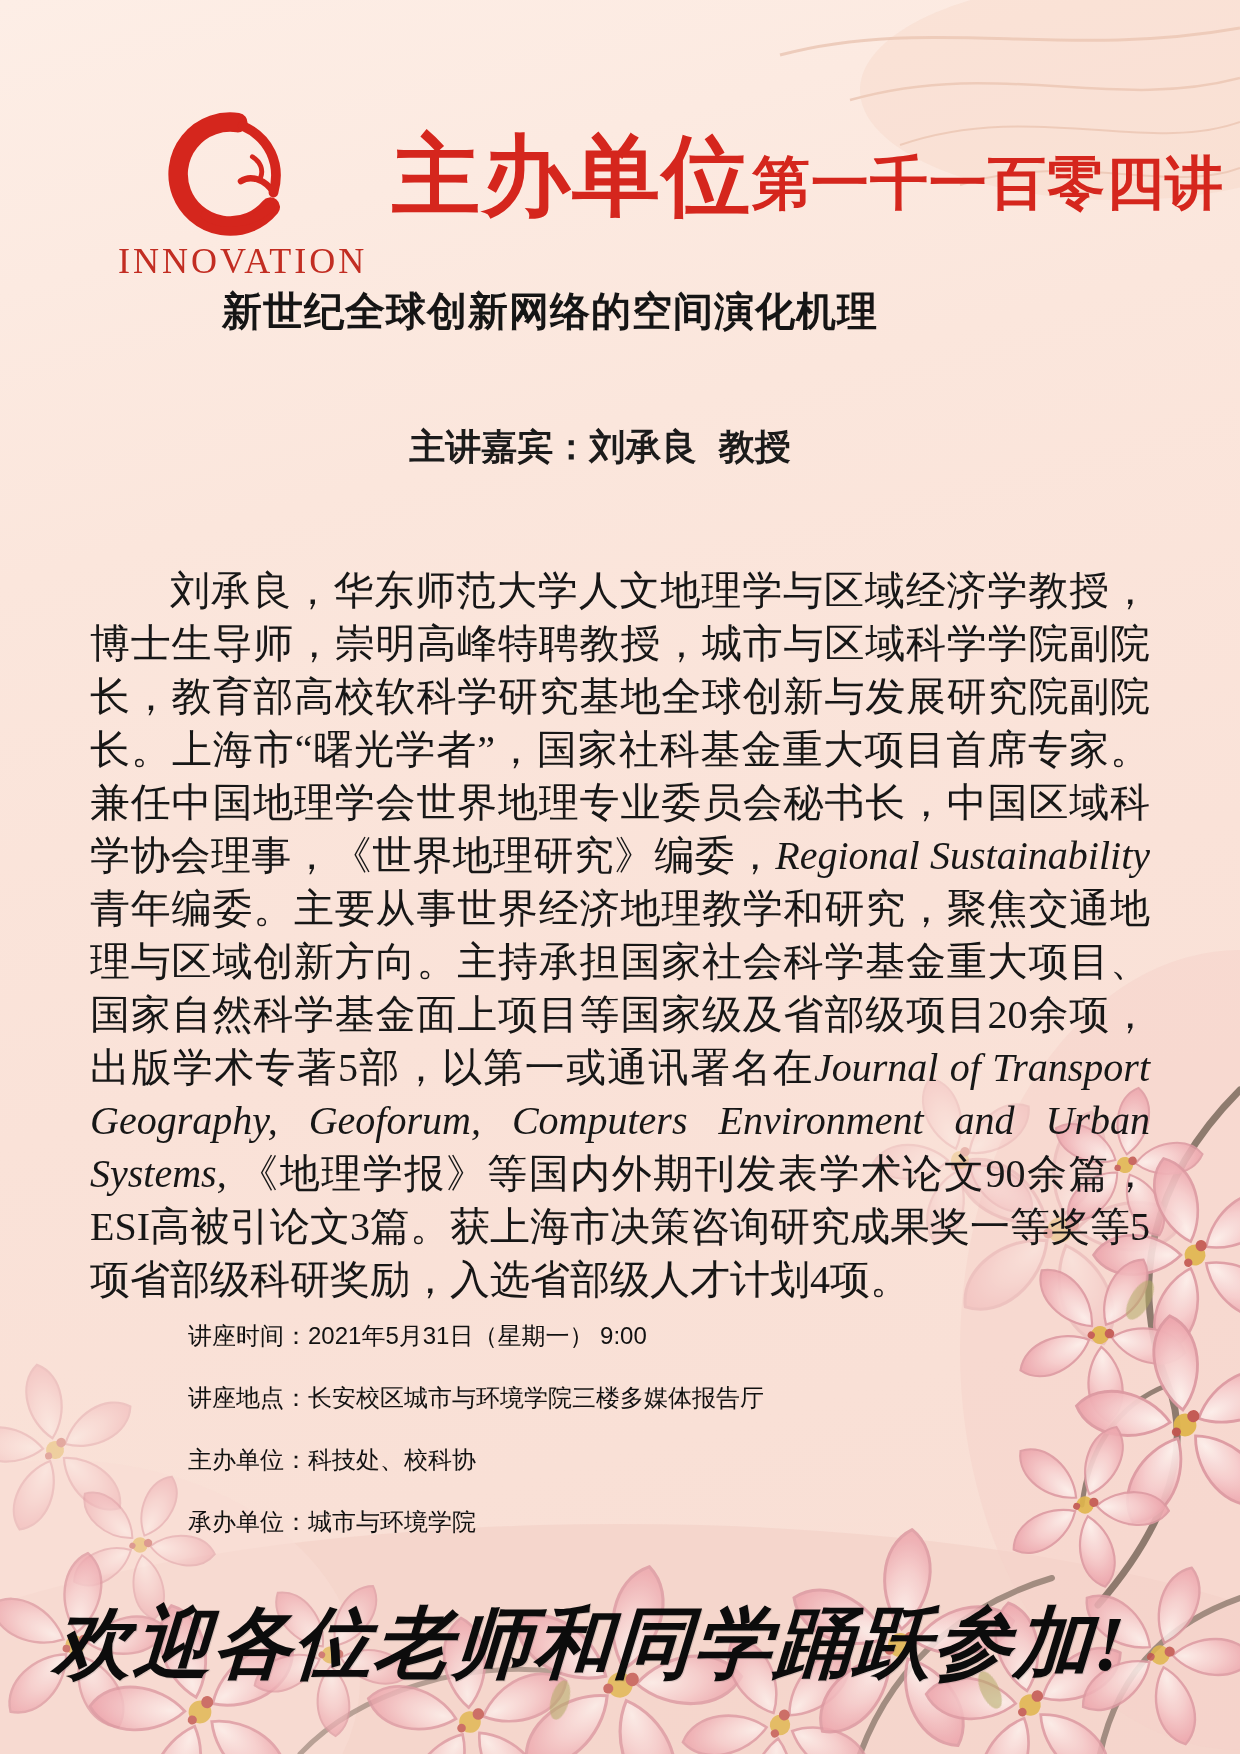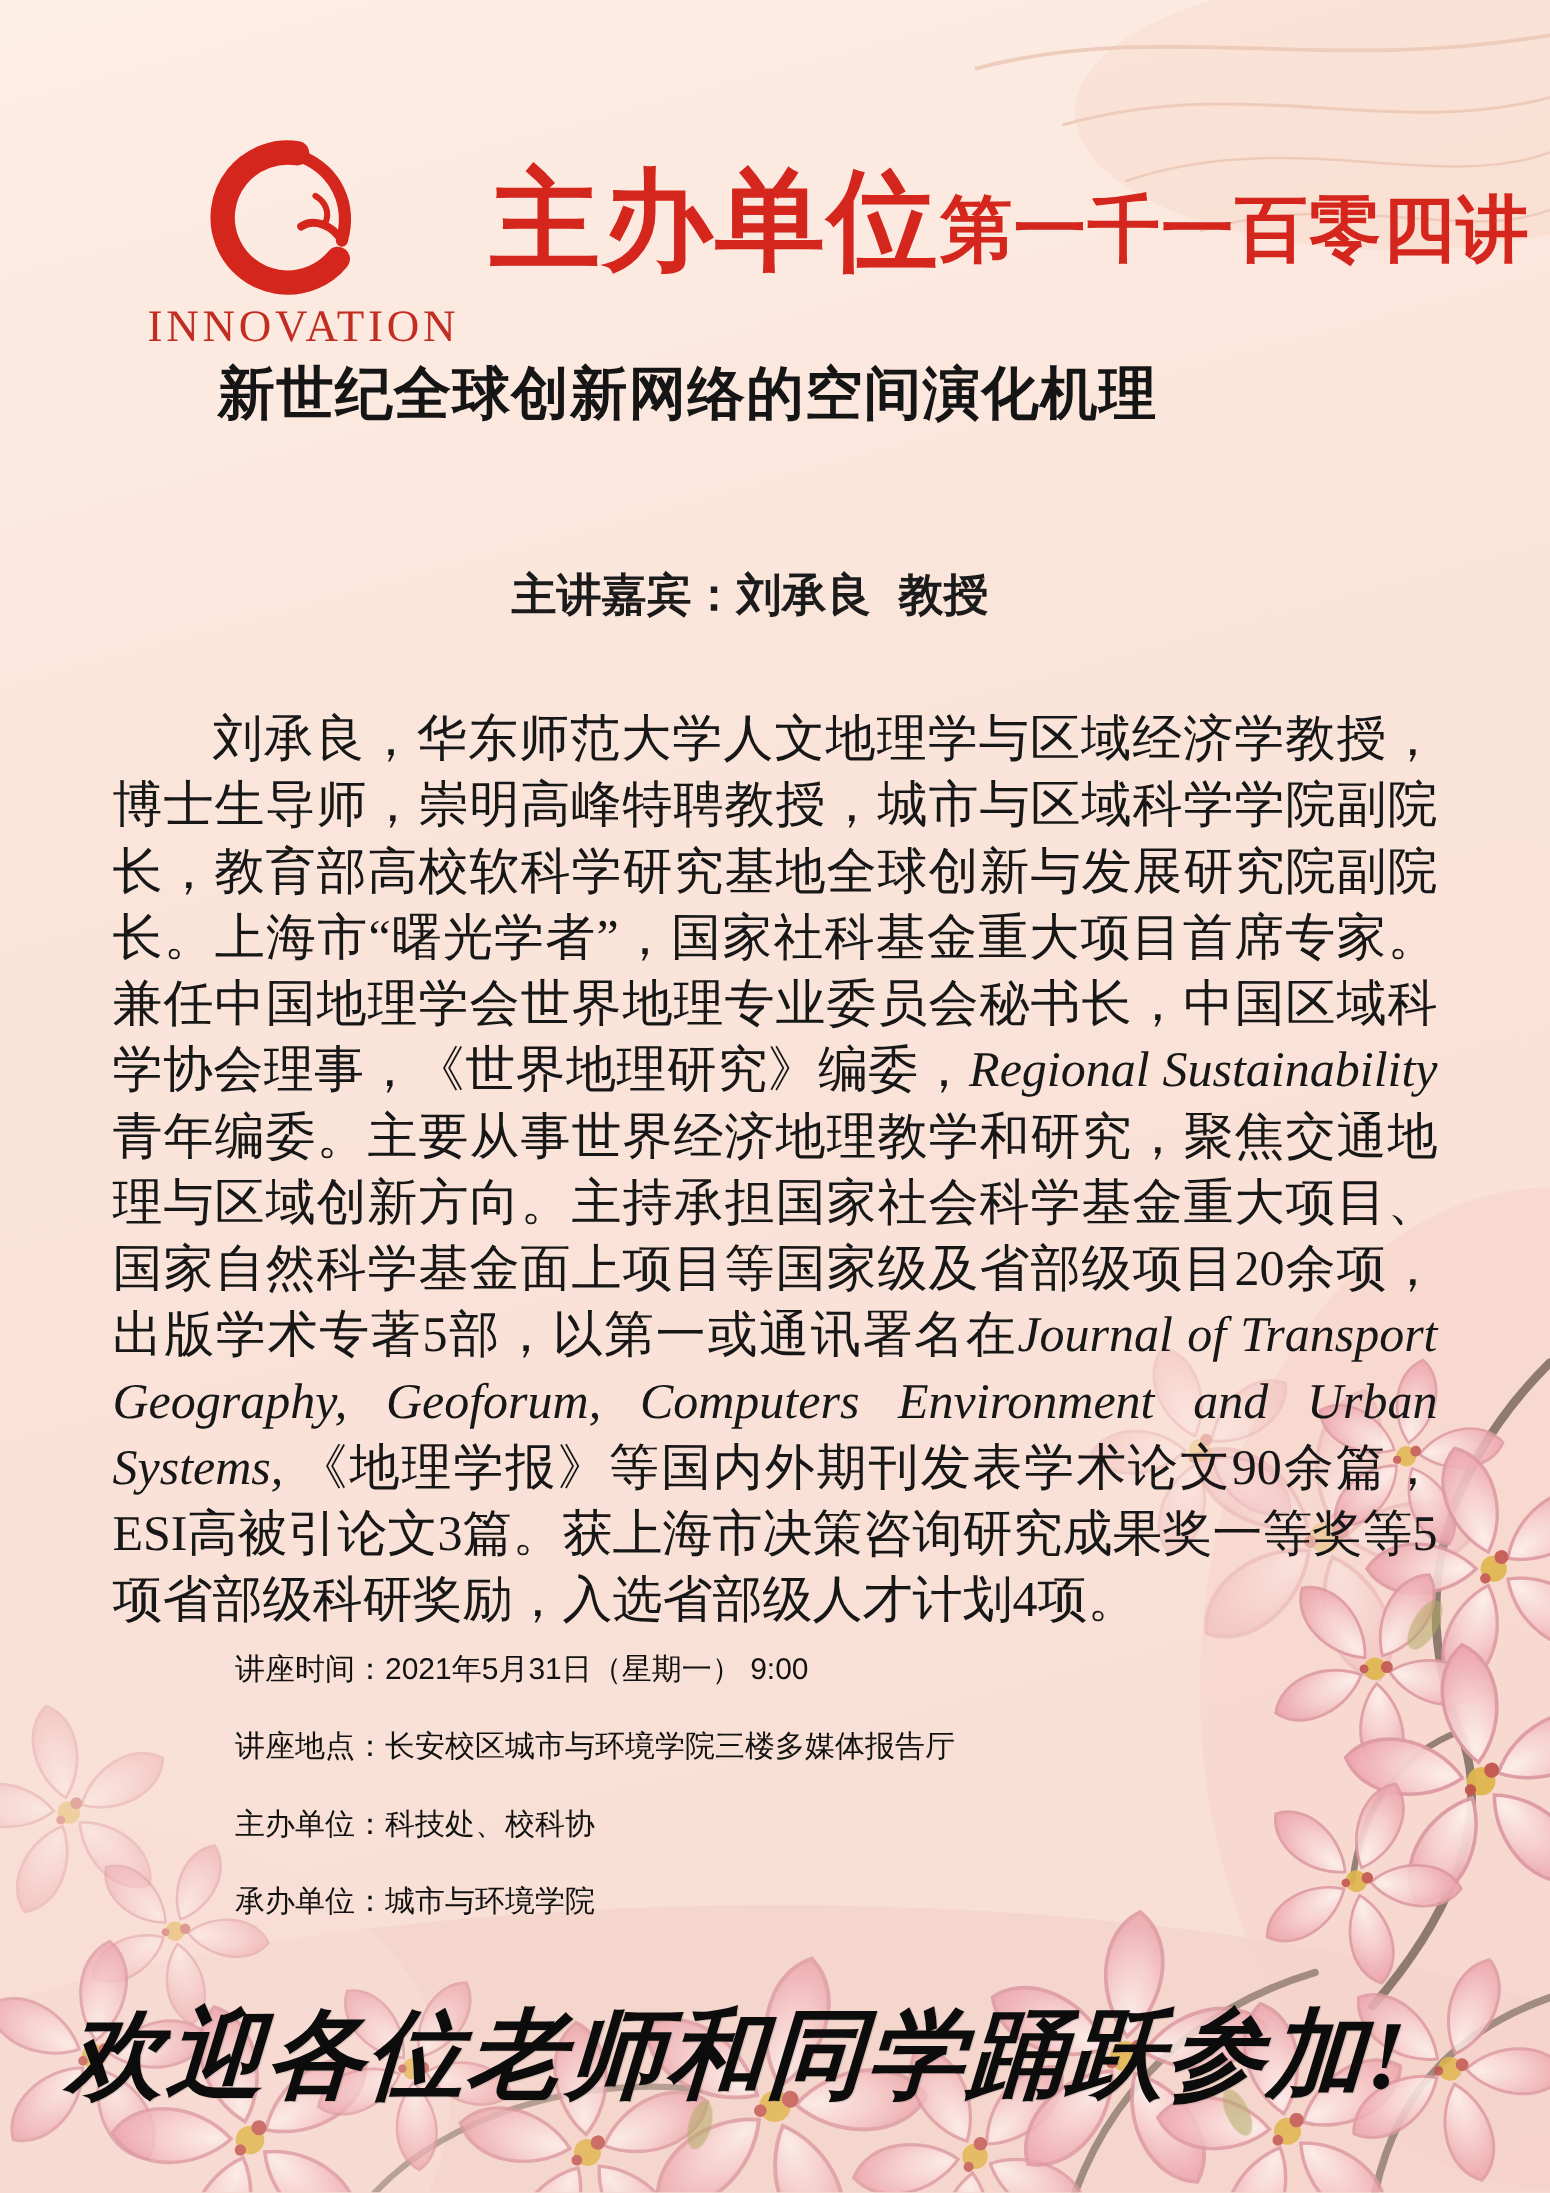--- a/index.html
+++ b/index.html
@@ -14,24 +14,24 @@
   
   .logo{position:absolute;left:118px;top:108px;width:220px;text-align:center;}
   .logo-mark{display:block;margin:0 auto;}
   .brand{font-family:"Liberation Serif",serif;font-size:36px;letter-spacing:3px;color:#c22d22;margin-top:2px;}
 
   .titlebar{position:absolute;left:392px;top:128px;display:flex;align-items:flex-end;white-space:nowrap;}
   .forum-title{font-family:"Liberation Sans",sans-serif;font-weight:700;font-size:88px;line-height:1.1;color:#d5261d;letter-spacing:2px;}
   .lecture-no{font-family:"Liberation Serif",serif;font-weight:700;font-size:58px;line-height:1.2;color:#d5261d;margin-left:0;margin-bottom:6px;letter-spacing:1px;}
 
   .lecture-title{position:absolute;left:80px;top:284px;width:940px;text-align:center;
-    font-family:Liberation Mono, monospace;font-weight:700;font-size:46px;color:#151515;letter-spacing:1px;}
+    font-family:Liberation Mono, monospace;font-weight:700;font-size:40px;color:#151515;letter-spacing:1px;}
 
   .speakers{position:absolute;left:0;top:420px;width:1200px;text-align:center;
-    font-family:"Liberation Serif",serif;font-size:36px;color:#1b1b1b;line-height:54px;font-weight:600;margin-top:29px;}
+    font-family:"Liberation Serif",serif;font-size:36px;color:#1b1b1b;line-height:54px;font-weight:600;}
   .speaker-line .gap{display:inline-block;width:.6em;}
 
   .bio{position:absolute;left:74px;top:548px;width:1092px;
     font-family:"Liberation Serif",serif;font-size:40px;line-height:53px;color:#171717;
     text-align:justify;text-justify:inter-ideograph;}
   .bio p{margin:16px;text-indent:2em;}
   .bio em{font-family:"Liberation Serif",serif;font-style:italic;}
 
   .details{position:absolute;left:188px;top:1305px;
     font-family:"Liberation Sans",sans-serif;font-weight:400;font-size:24px;color:#111;line-height:62px;white-space:nowrap;}

